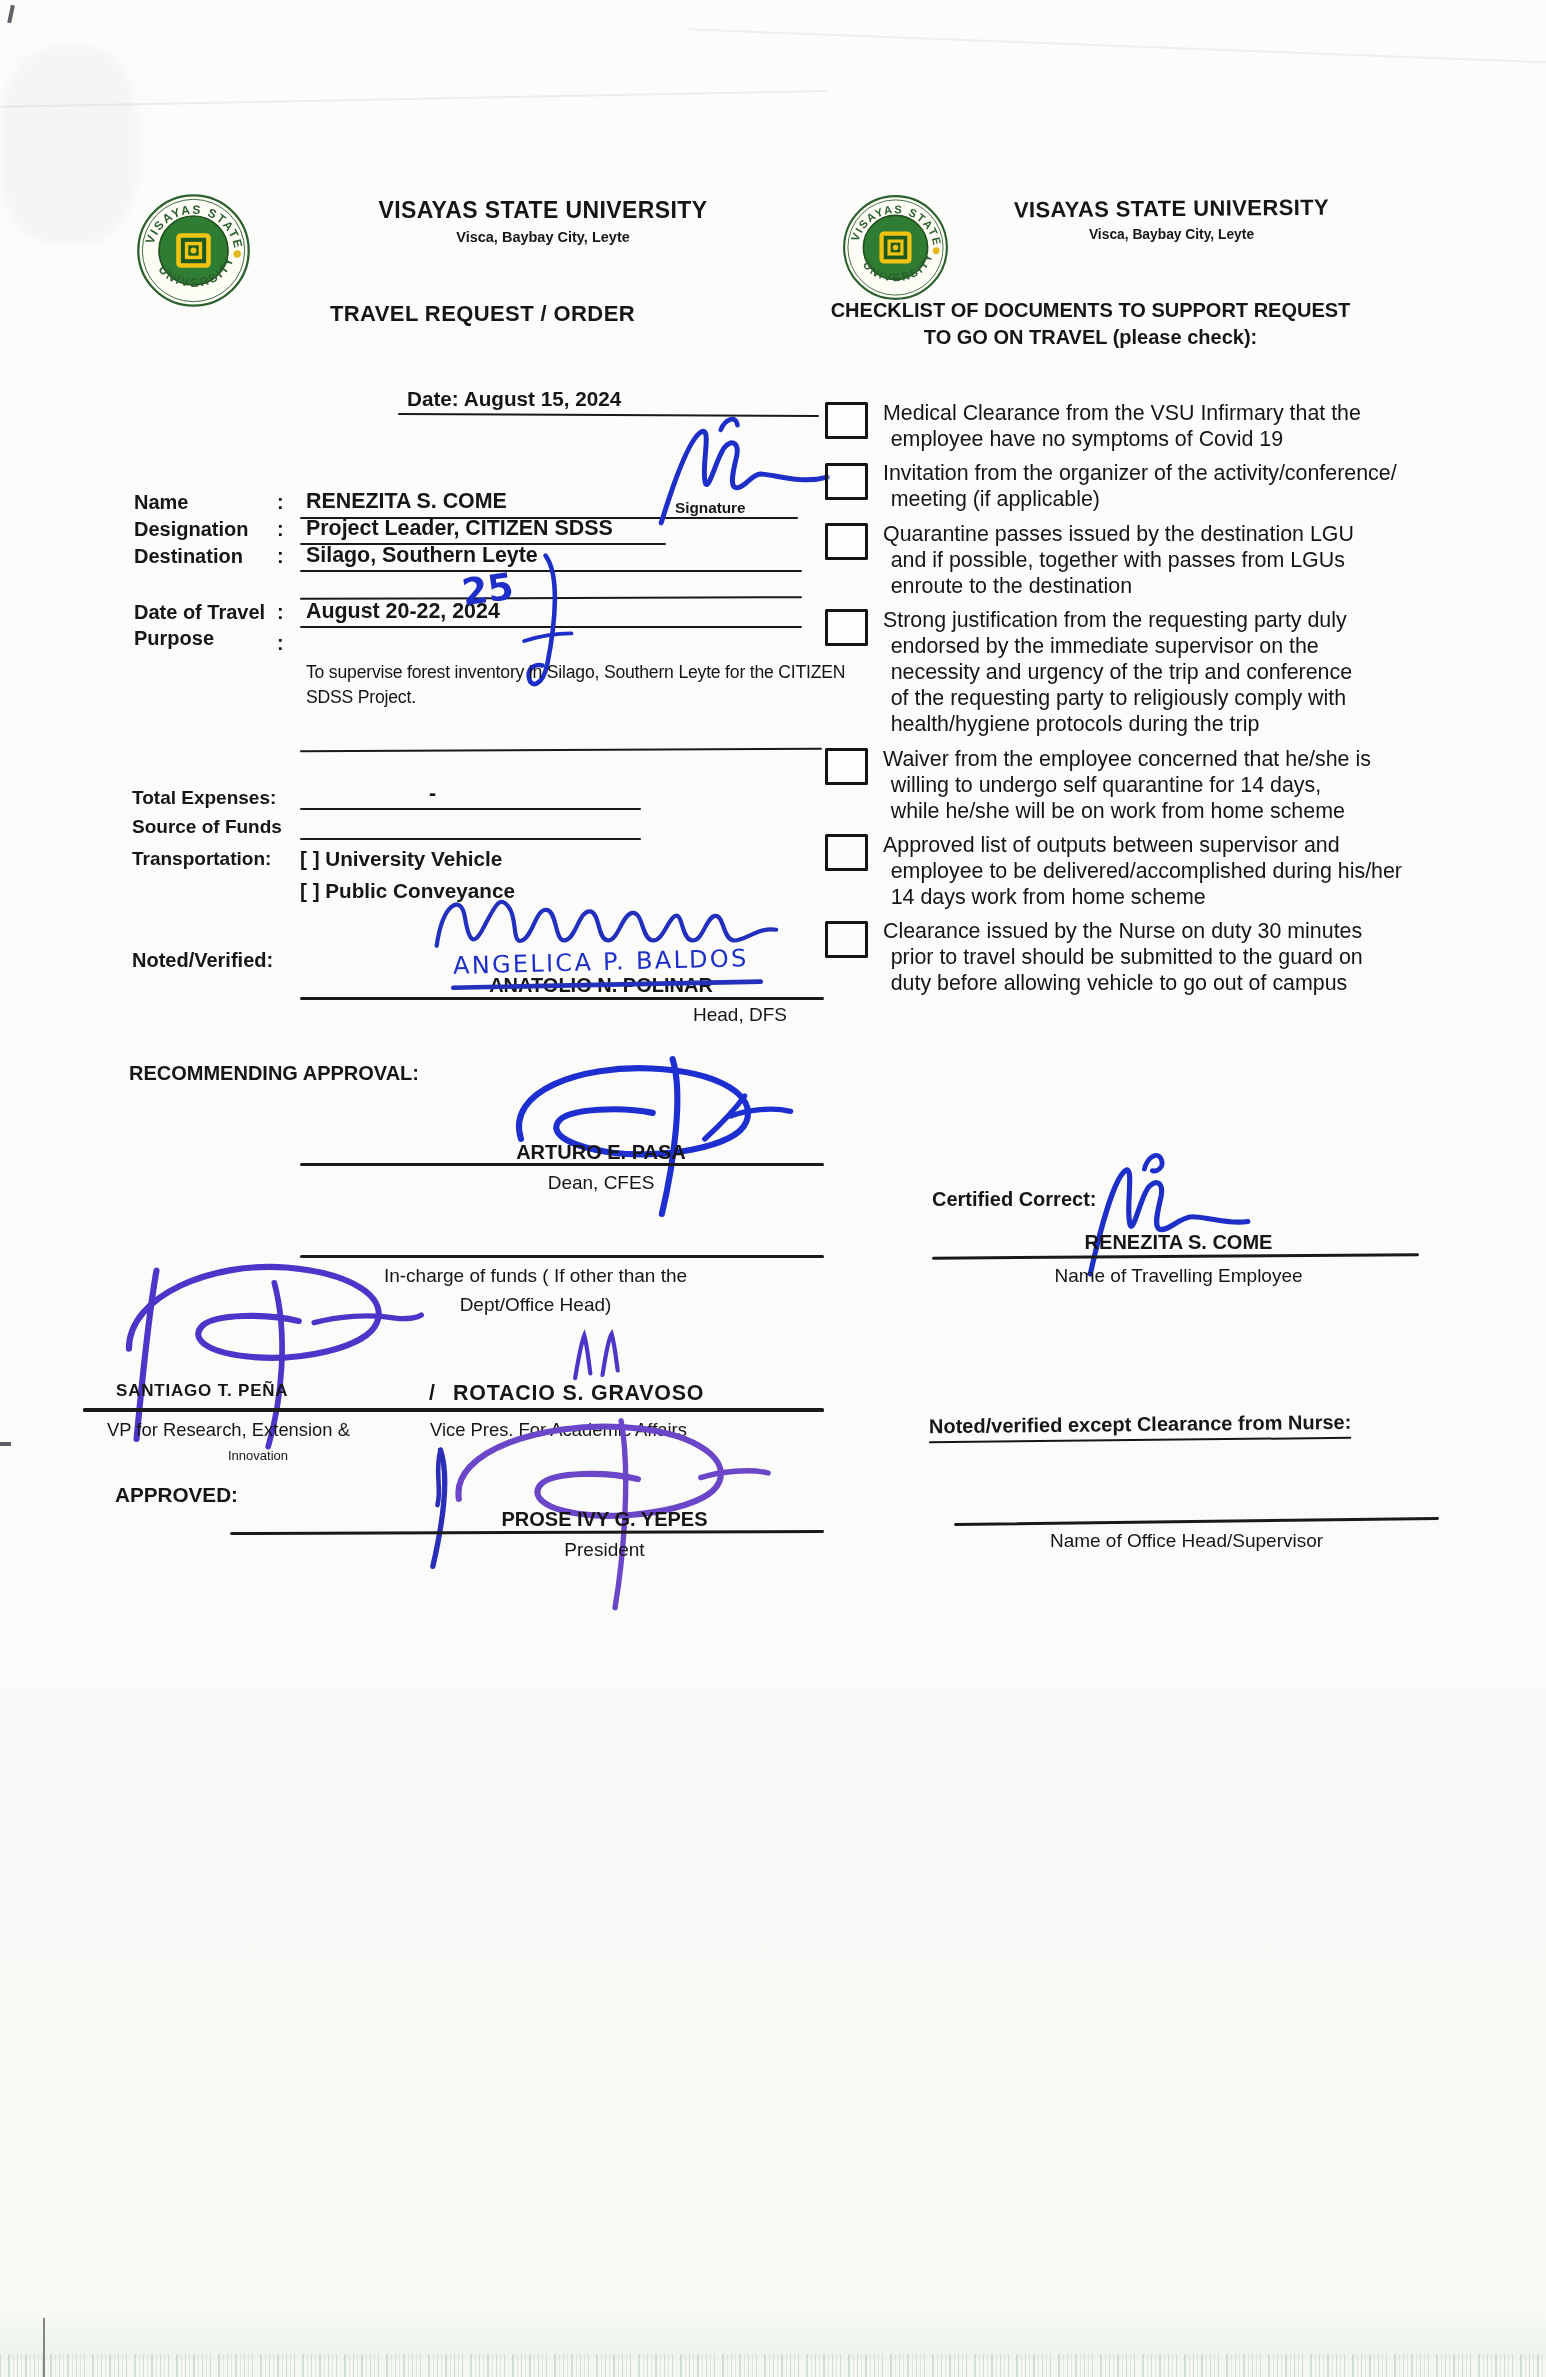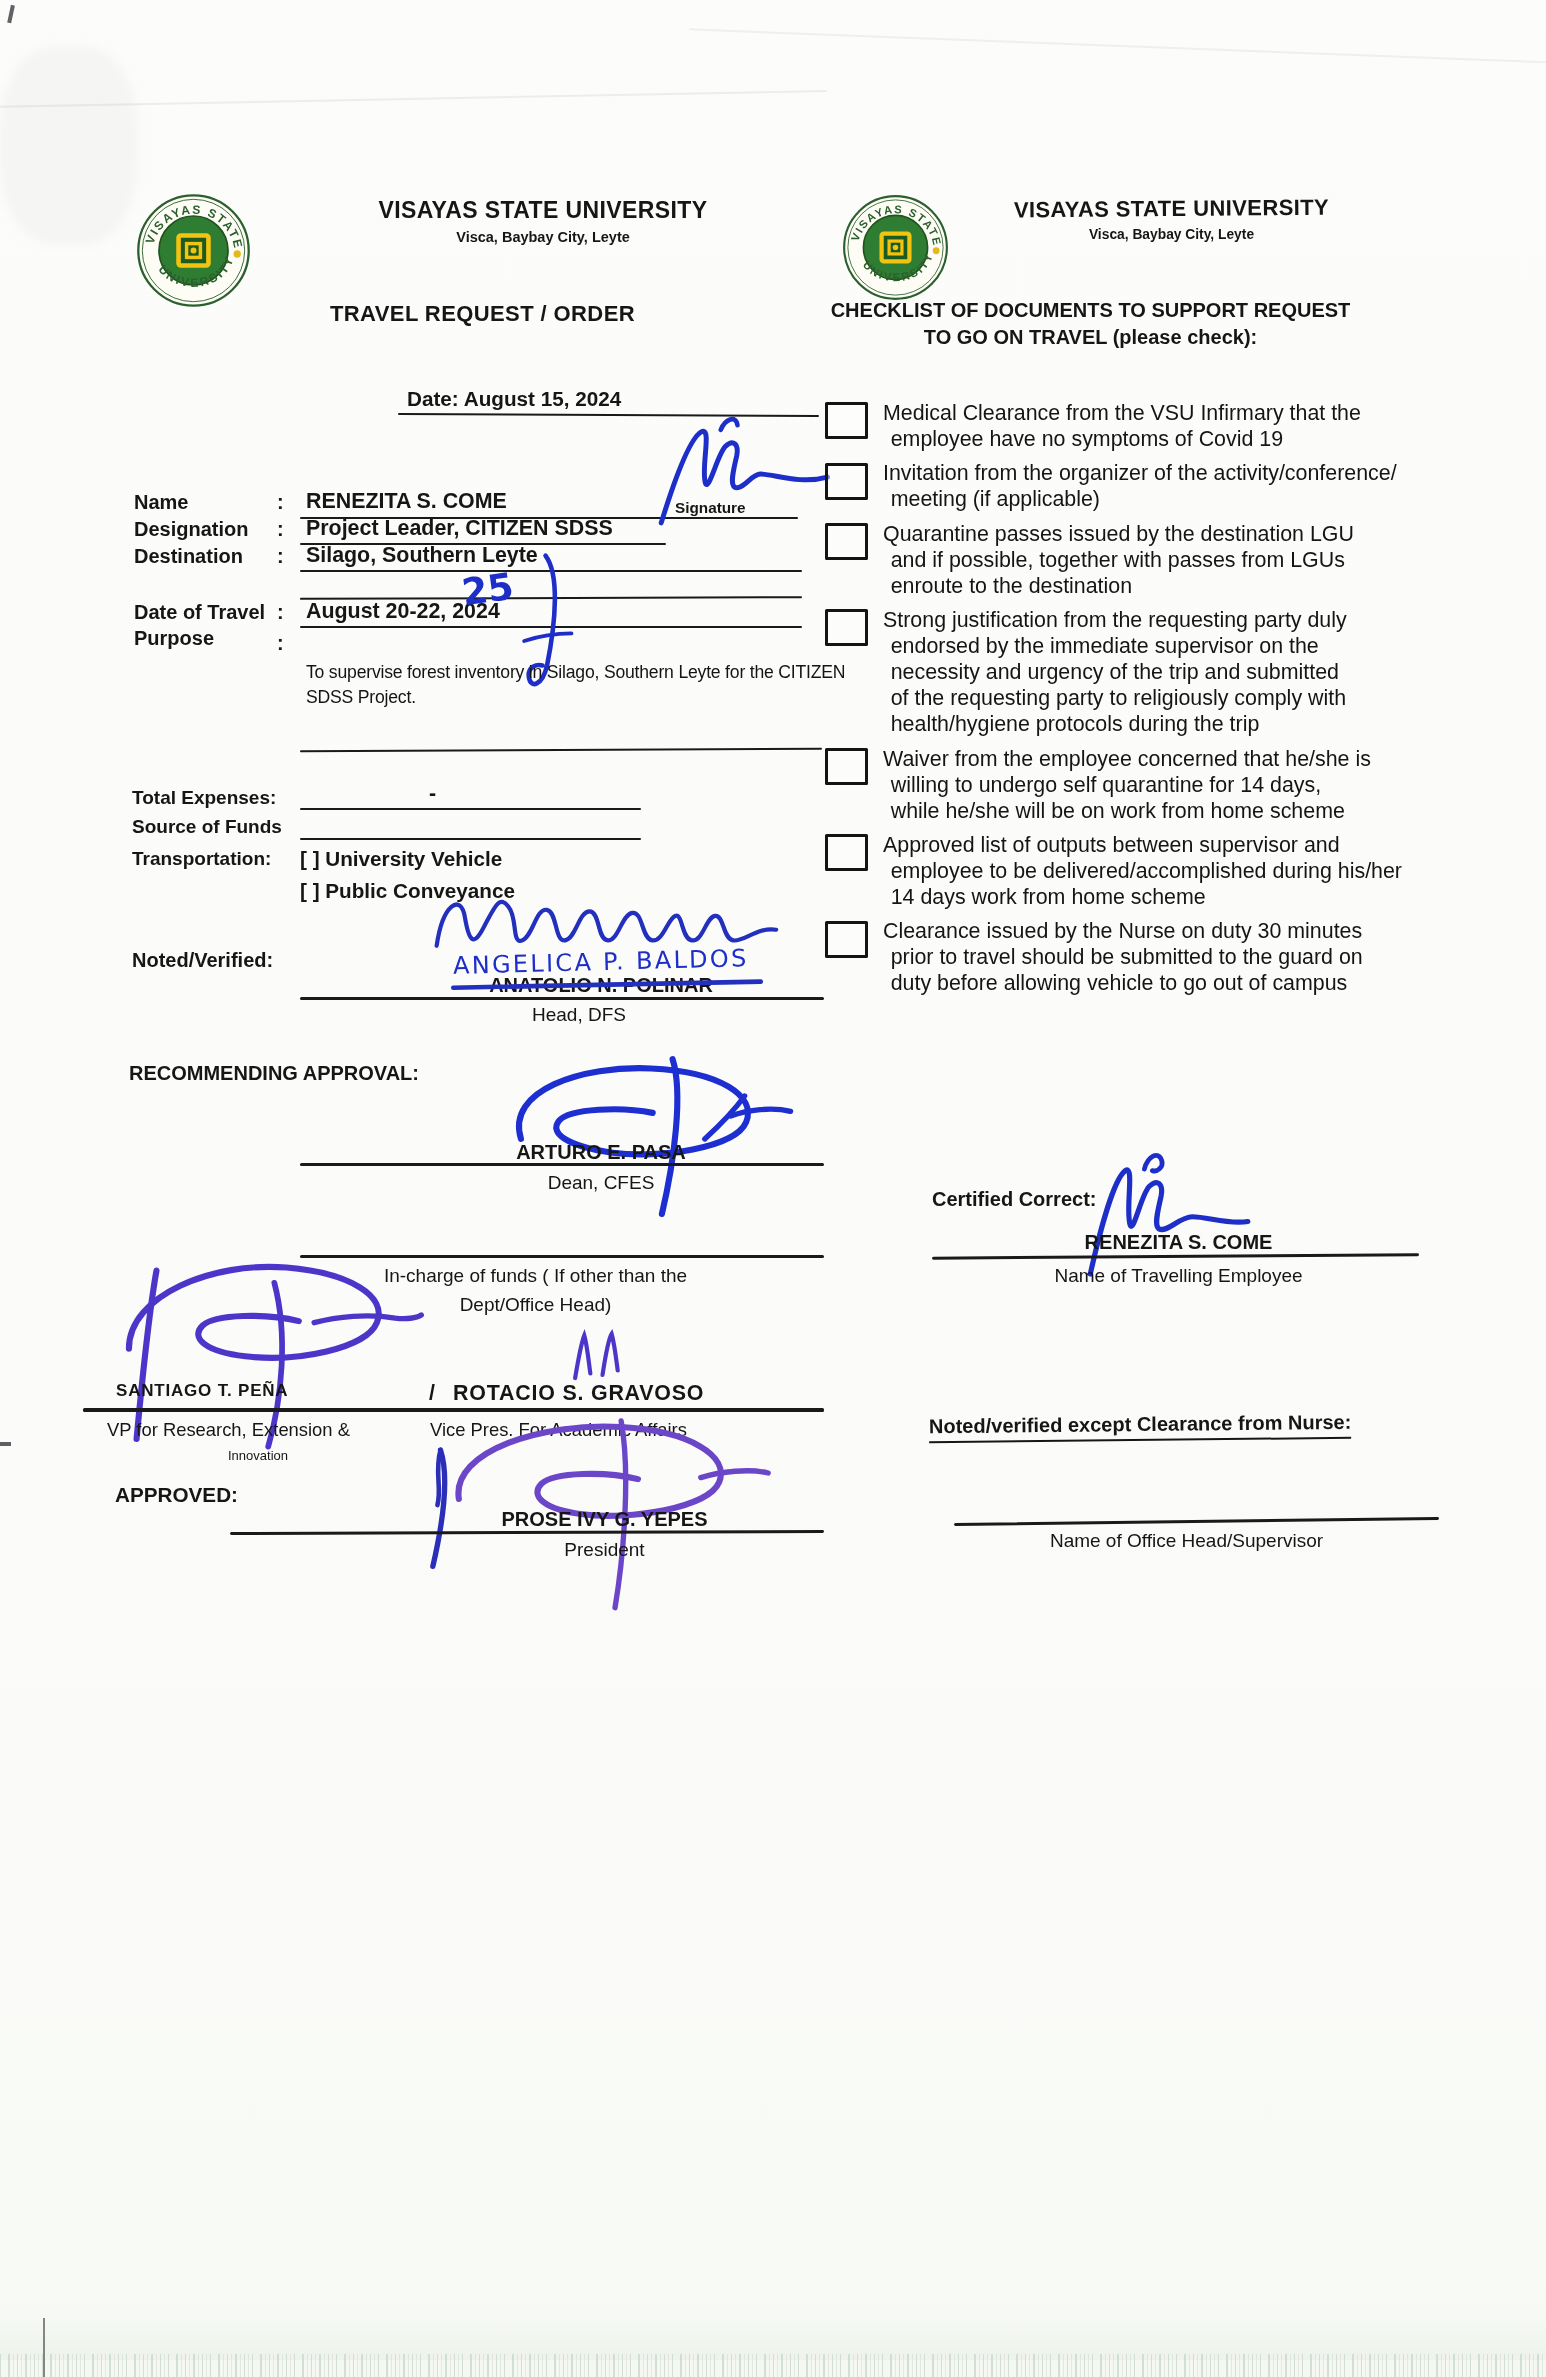--- a/index.html
+++ b/index.html
@@ -123,21 +123,21 @@
   <div class="abs lbl" style="left:132px;top:949px;">Noted/Verified:</div>
   <svg class="ink" style="left:429px;top:873px;" width="367" height="92" viewBox="0 0 480 120">
     <path d="M10,95 C18,40 42,26 47,58 C52,88 58,98 72,70 C86,44 92,28 104,44 C116,58 108,94 122,88 C136,82 140,46 154,48 C168,50 164,90 178,88 C192,86 196,50 210,50 C224,50 220,88 234,88 C248,88 252,54 266,52 C280,50 278,86 292,88 C306,90 312,60 322,56 C332,52 330,86 344,88 C358,90 362,58 374,56 C386,54 384,86 398,88 C412,90 430,70 454,74" fill="none" stroke="#2330bd" stroke-width="5.5" stroke-linecap="round"></path>
   </svg>
   <div class="abs hand" style="left:453px;top:948px;font-size:24px;font-family:'DejaVu Sans',sans-serif;letter-spacing:2.3px;transform:rotate(-1.5deg);">ANGELICA  P.  BALDOS</div>
   <div class="abs ctr b" style="left:429px;top:974px;width:344px;font-size:20px;">ANATOLIO N. POLINAR</div>
   <svg class="ink" style="left:450px;top:977px;" width="314" height="15.3" viewBox="0 0 410 20">
     <path d="M4,14 L406,6" fill="none" stroke="#2330bd" stroke-width="6" stroke-linecap="round"></path>
   </svg>
   <div class="rule" style="left:300px;top:997px;width:524px;height:3.1px;"></div>
-  <div class="abs ctr cap" style="left:407px;top:1004px;width:344px;">Head, DFS</div>
+  <div class="abs ctr cap" style="left:443px;top:1004px;width:344px;text-align:right;">Head, DFS</div>
 
   <div class="abs b" style="left:129px;top:1062px;font-size:20px;">RECOMMENDING APPROVAL:</div>
   <svg class="ink" style="left:475px;top:1047px;" width="337" height="180" viewBox="0 0 440 235">
     <path d="M60,120 C40,56 140,24 230,28 C320,32 368,64 354,98 C340,132 240,146 180,138 C120,130 96,112 110,96 C124,80 192,78 232,86" fill="none" stroke="#1d2fd0" stroke-width="8" stroke-linecap="round"></path>
     <path d="M258,16 C272,60 260,150 244,218" fill="none" stroke="#1d2fd0" stroke-width="8" stroke-linecap="round"></path>
     <path d="M300,120 C322,100 342,78 352,64" fill="none" stroke="#1d2fd0" stroke-width="7" stroke-linecap="round"></path>
     <path d="M334,90 C356,82 388,78 412,84" fill="none" stroke="#1d2fd0" stroke-width="7" stroke-linecap="round"></path>
   </svg>
   <div class="abs ctr b" style="left:429px;top:1141px;width:344px;font-size:20px;">ARTURO E. PASA</div>
   <div class="rule" style="left:300px;top:1163px;width:524px;height:3.1px;"></div>
@@ -227,21 +227,21 @@
           <div class="ck-line">and if possible, together with passes from LGUs</div>
           <div class="ck-line">enroute to the destination</div>
         </div>
       </div>
 
       <div class="ck-item">
         <div class="ck-box"></div>
         <div class="ck-lines">
           <div class="ck-line">Strong justification from the requesting party duly</div>
           <div class="ck-line">endorsed by the immediate supervisor on the</div>
-          <div class="ck-line">necessity and urgency of the trip and submitted</div>
+          <div class="ck-line">necessity and urgency of the trip and conference</div>
           <div class="ck-line">of the requesting party to religiously comply with</div>
           <div class="ck-line">health/hygiene protocols during the trip</div>
         </div>
       </div>
 
       <div class="ck-item">
         <div class="ck-box"></div>
         <div class="ck-lines">
           <div class="ck-line">Waiver from the employee concerned that he/she is</div>
           <div class="ck-line">willing to undergo self quarantine for 14 days,</div>

